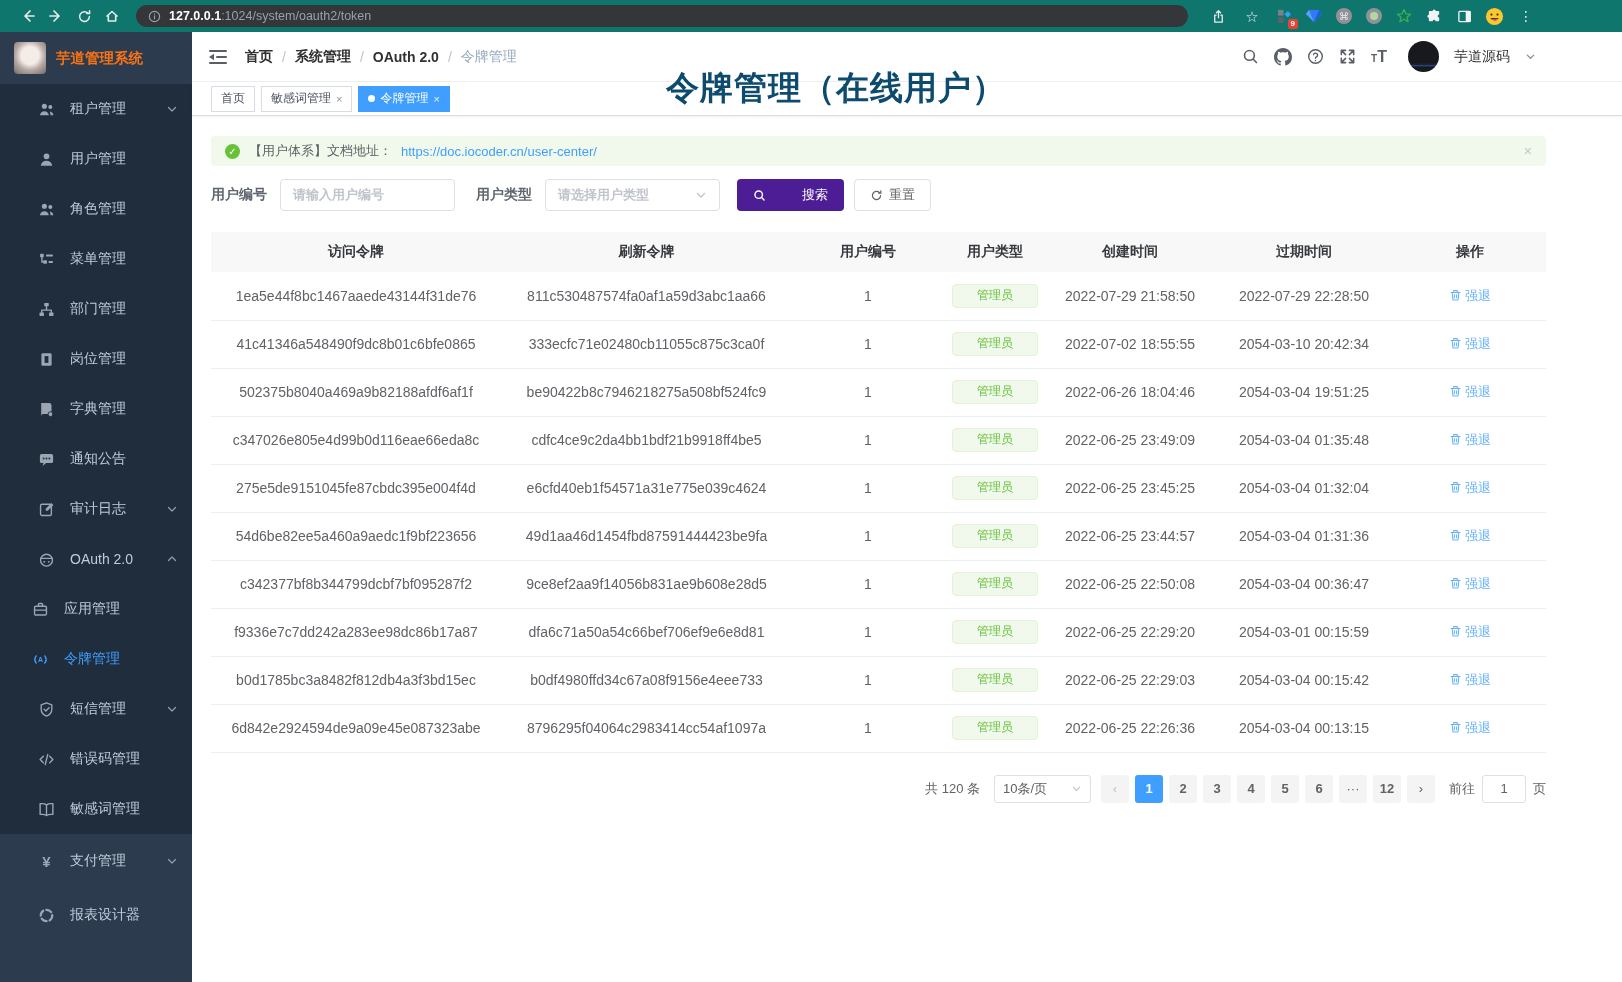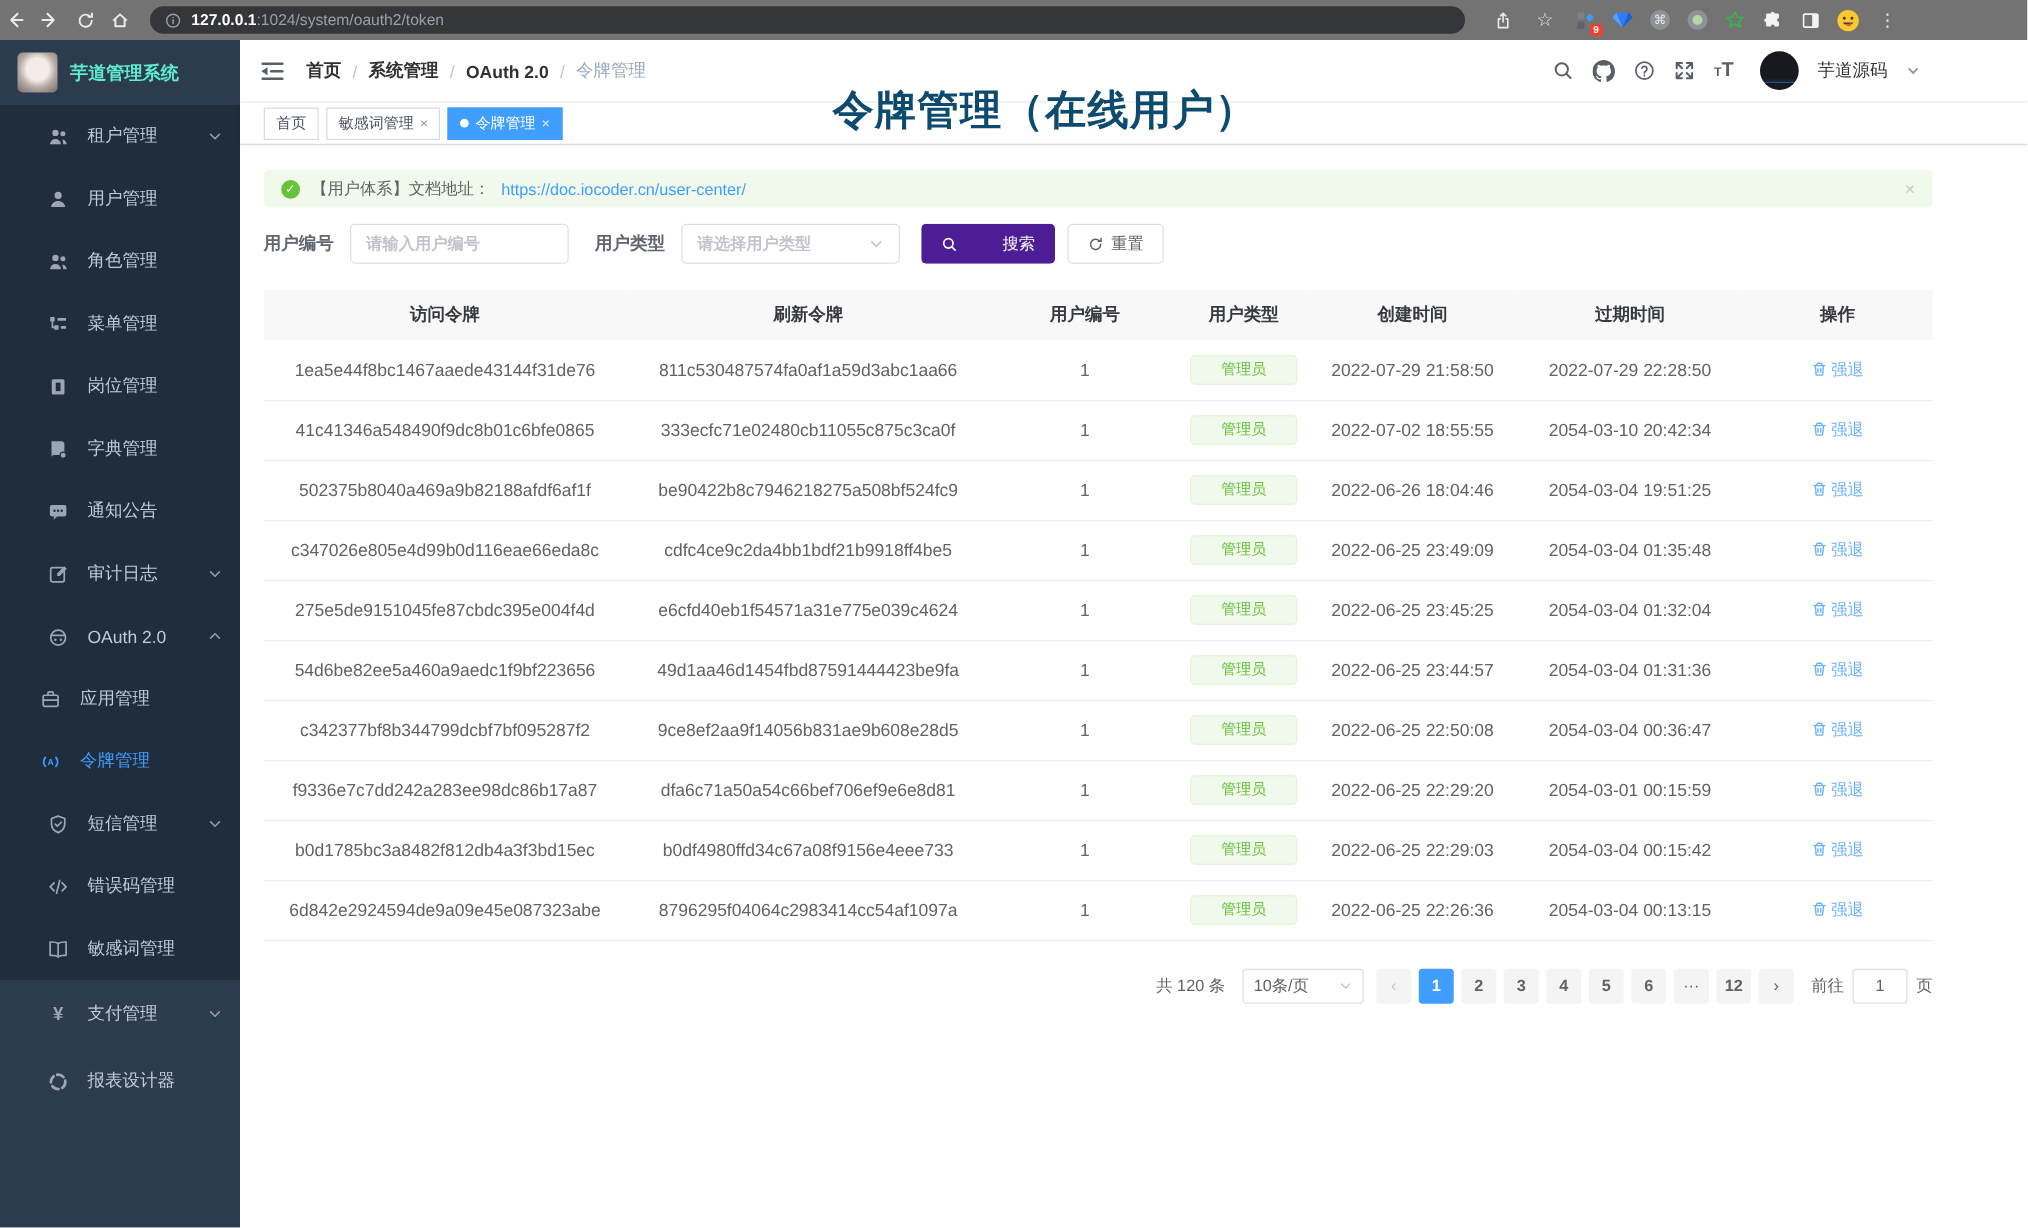--- a/index.html
+++ b/index.html
@@ -1,20 +1,20 @@
 <!DOCTYPE html>
 <html><head>
 <meta charset="utf-8">
 <style>
   * { box-sizing: border-box; margin: 0; padding: 0; }
   html,body { width:1622px; height:982px; overflow:hidden; background:#fff;
     font-family:"Liberation Sans","DejaVu Sans",sans-serif; }
 
   
-  .chrome { height:32px; background:#737373; display:flex; align-items:center; padding:0 0; gap:4px; }
+  .chrome { height:32px; background:#0f766e; display:flex; align-items:center; padding:0 16px; gap:4px; }
   .chrome .nav-ic { width:24px; height:24px; display:flex; align-items:center; justify-content:center; color:#e8eaed; border-radius:50%; flex:0 0 auto; }
   .chrome svg { display:block; }
   .url-pill { flex:0 0 auto; width:1052px; height:22px; margin-left:8px; background:#35363a; border-radius:11px;
     display:flex; align-items:center; padding:0 12px; gap:8px; }
   .url-pill .info-ic { color:#9aa0a6; }
   .url-text { font-size:12.5px; color:#9aa0a6; white-space:nowrap; }
   .url-text b { color:#fff; font-weight:600; }
   .chrome-right { display:flex; align-items:center; gap:10px; margin-left:14px; }
   .ext { position:relative; width:20px; height:20px; display:flex; align-items:center; justify-content:center; }
   .ext-badge { position:absolute; right:-4px; bottom:-3px; background:#e94235; color:#fff; font-size:8px;
@@ -23,21 +23,21 @@
   .green-core { width:8px; height:8px; border-radius:50%; background:#b5d6a7; }
   .star-glyph { color:#e8eaed; font-size:15px; line-height:1; }
   .dots-v { color:#e8eaed; font-size:14px; letter-spacing:0; line-height:1; }
 
   
   .app { display:flex; height:950px; }
   .sidebar { width:192px; background:#2d3b4e; flex:0 0 auto; display:flex; flex-direction:column; }
   .logo-row { height:52px; background:#2d3b4e; display:flex; align-items:center; padding-left:14px; gap:10px; }
   .logo-img { width:32px; height:32px; border-radius:4px;
     background: radial-gradient(circle at 50% 42%, #f4ece7 0 36%, #b7a9a4 60%, #6e6a68 100%); }
-  .logo-title { color:#5eead4; font-size:14.5px; font-weight:700; }
+  .logo-title { color:#f97316; font-size:14.5px; font-weight:700; }
   .menu.dark { background:#1f2d3d; }
   .menu.light { background:#2d3b4e; flex:1; }
   .menu-item { height:50px; display:flex; align-items:center; padding-left:38px; position:relative;
     color:#bfcbd9; font-size:14px; cursor:pointer; }
   .menu.light .menu-item { height:54px; }
   .menu-item.indent { padding-left:32px; }
   .mi-icon { width:17px; height:17px; margin-right:15px; color:#9ba6b2; display:flex; align-items:center; justify-content:center; }
   .mi-icon svg { width:17px; height:17px; }
   .mi-icon .txt-ic { font-size:15px; font-weight:700; line-height:1; }
   .menu-item.active, .menu-item.active .mi-icon { color:#409eff; }
@@ -270,20 +270,31 @@
               <rect x="5" y="8.6" width="3.4" height="3.4" rx=".6" fill="currentColor" stroke="none"></rect>
               <rect x="10" y="9.3" width="4" height="2" rx=".5" fill="currentColor" stroke="none"></rect>
               <path d="M3.7 5.9v4.4h1.3"></path>
             </svg>
           </span>
           <span class="mi-label">菜单管理</span>
         </div>
         <div class="menu-item">
           <span class="mi-icon">
             <svg viewBox="0 0 16 16" fill="none" stroke="currentColor" stroke-width="1.3" stroke-linecap="round" stroke-linejoin="round">
+              <rect x="5.9" y="1.8" width="4.2" height="3.2" rx=".6" fill="currentColor" stroke="none"></rect>
+              <rect x="1.4" y="10.8" width="4.2" height="3.2" rx=".6" fill="currentColor" stroke="none"></rect>
+              <rect x="10.4" y="10.8" width="4.2" height="3.2" rx=".6" fill="currentColor" stroke="none"></rect>
+              <path d="M8 5v2.7M3.5 10.8V8.6h9v2.2"></path>
+            </svg>
+          </span>
+          <span class="mi-label">部门管理</span>
+        </div>
+        <div class="menu-item">
+          <span class="mi-icon">
+            <svg viewBox="0 0 16 16" fill="none" stroke="currentColor" stroke-width="1.3" stroke-linecap="round" stroke-linejoin="round">
               <rect x="3.2" y="2.2" width="9.6" height="11.6" rx="1.2" fill="currentColor" stroke="none"></rect>
               <rect x="6.2" y="4.8" width="3.6" height="6.4" fill="#1f2d3d" stroke="none"></rect>
             </svg>
           </span>
           <span class="mi-label">岗位管理</span>
         </div>
         <div class="menu-item">
           <span class="mi-icon">
             <svg viewBox="0 0 16 16" fill="none" stroke="currentColor" stroke-width="1.3" stroke-linecap="round" stroke-linejoin="round">
               <path d="M3 1.8h7.4a2.3 2.3 0 0 1 2.3 2.3v8.1H5.1A2.1 2.1 0 0 0 3 14.3z" fill="currentColor" stroke="none"></path>

